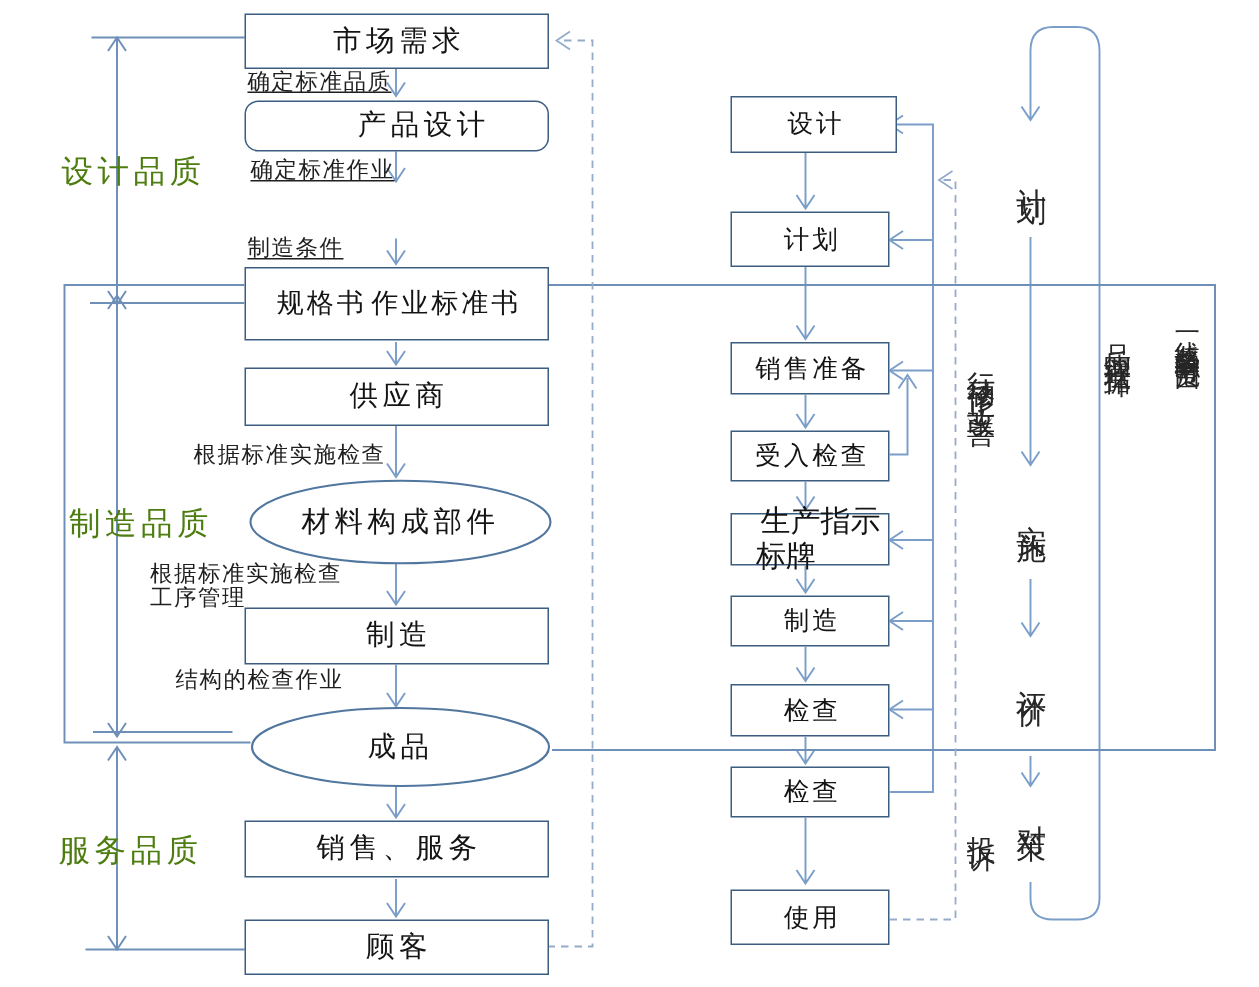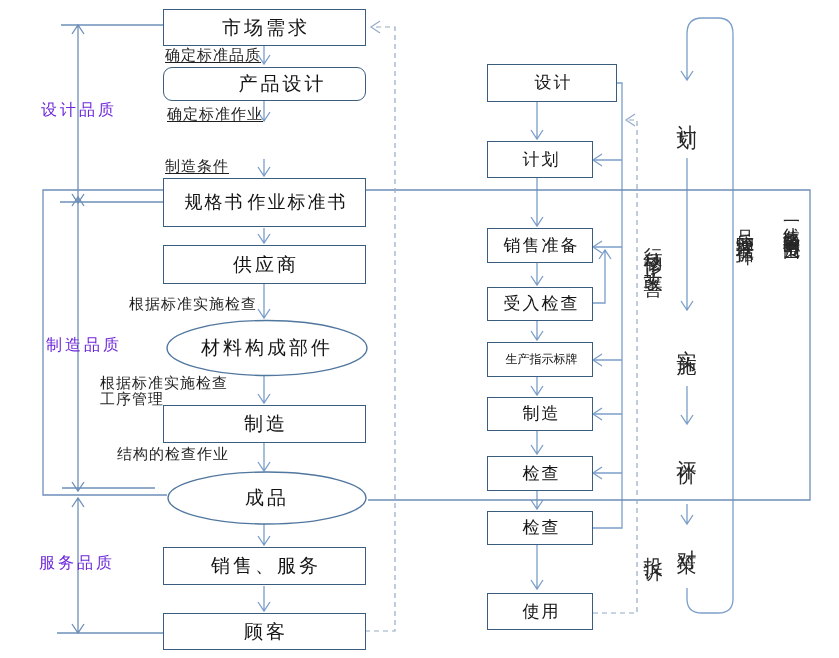--- a/index.html
+++ b/index.html
@@ -10,29 +10,29 @@
   }
   #lines{position:absolute;left:0;top:0;}
   .box{
     position:absolute;border:1.6px solid #3a5d80;background:#fff;
     display:flex;align-items:center;justify-content:center;
     font-size:19px;letter-spacing:3px;color:#141414;line-height:1.15;
     box-sizing:border-box;text-indent:3px;
   }
   .rounded{border-radius:9px;padding-left:33px;}
   .rbox{font-size:17px;letter-spacing:2px;}
-  .rbox.small{font-size:12px;letter-spacing:0;}
+  .rbox.small{font-size:20px;letter-spacing:0;padding-left:16px;}
   .twoline{flex-direction:row;font-size:18px;letter-spacing:2px;}
   .ellipse-label{
     position:absolute;display:flex;align-items:center;justify-content:center;
     font-size:19px;letter-spacing:3px;color:#141414;background:transparent;border:none;
   }
   .steplabel{position:absolute;font-size:15px;color:#1f1f1f;letter-spacing:1px;white-space:nowrap;line-height:1.08;}
   .steplabel.u{text-decoration:underline;text-underline-offset:2px;}
-  .sidelabel{position:absolute;font-size:16px;letter-spacing:3px;color:#6d28d9;white-space:nowrap;}
+  .sidelabel{position:absolute;font-size:21px;letter-spacing:3px;color:#4d7c0f;white-space:nowrap;}
   .vlabel{
     position:absolute;writing-mode:vertical-rl;text-orientation:upright;
     color:#262626;white-space:nowrap;
   }
   .v-pdca{font-size:20px;letter-spacing:5px;}
   .v-note{font-size:19px;letter-spacing:5px;}
   .v-cycle{font-size:18px;letter-spacing:4px;}
   .v-scope{font-size:17px;letter-spacing:2px;}
 </style>
 </head>
@@ -136,21 +136,21 @@
   <div class="steplabel" style="left:100px;top:375px">
     <span style="display:block">根据标准实施检查</span>
     <span style="display:block">工序管理</span>
   </div>
   <div class="steplabel" style="left:117px;top:446px">结构的检查作业</div>
 
   <div class="sidelabel" style="left:41px;top:100px">设计品质</div>
   <div class="sidelabel" style="left:46px;top:335px">制造品质</div>
   <div class="sidelabel" style="left:39px;top:553px">服务品质</div>
 
-  <div class="box rbox" style="left:487px;top:64px;width:130px;height:38px">设计</div>
+  <div class="box rbox" style="left:487px;top:64px;width:111px;height:38px">设计</div>
   <div class="box rbox" style="left:487px;top:141px;width:106px;height:37px">计划</div>
   <div class="box rbox" style="left:487px;top:228px;width:106px;height:35px">销售准备</div>
   <div class="box rbox" style="left:487px;top:287px;width:106px;height:34px">受入检查</div>
   <div class="box rbox small" style="left:487px;top:342px;width:106px;height:35px">生产指示标牌</div>
   <div class="box rbox" style="left:487px;top:397px;width:106px;height:34px">制造</div>
   <div class="box rbox" style="left:487px;top:456px;width:106px;height:35px">检查</div>
   <div class="box rbox" style="left:487px;top:511px;width:106px;height:34px">检查</div>
   <div class="box rbox" style="left:487px;top:593px;width:106px;height:37px">使用</div>
 
   <div class="vlabel v-pdca" style="left:674px;top:109px">计划</div>

